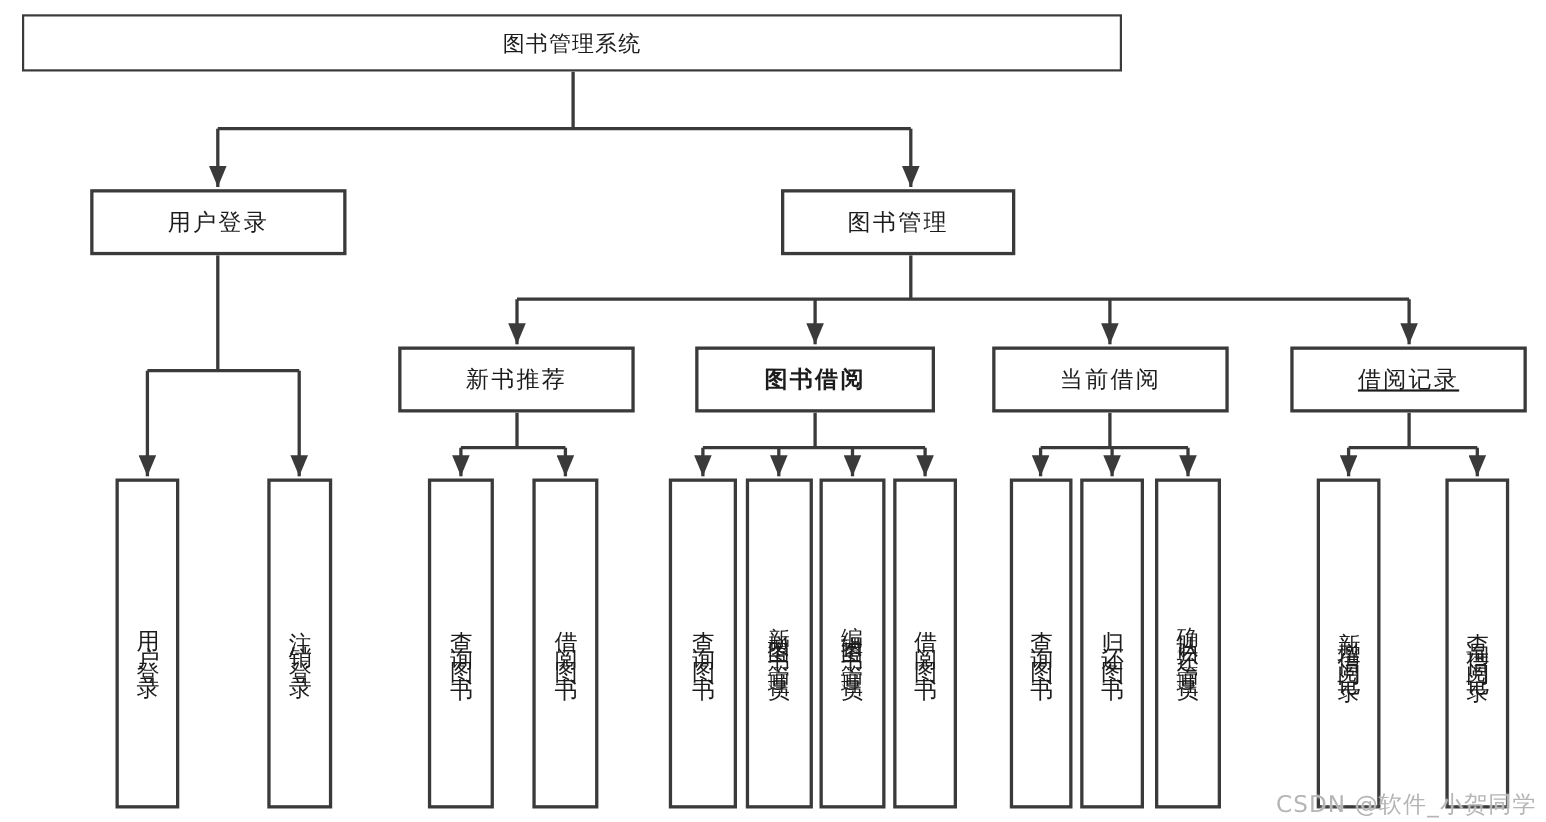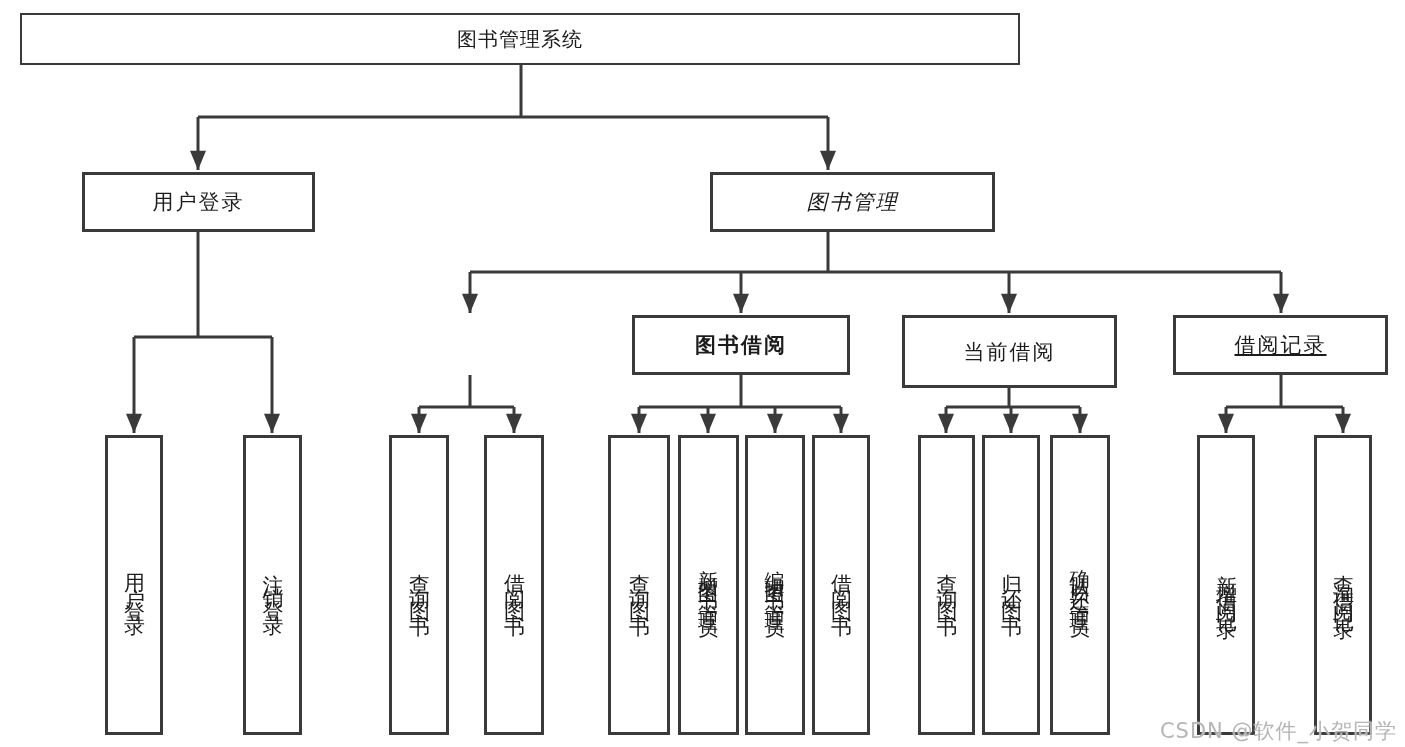--- a/index.html
+++ b/index.html
@@ -36,24 +36,24 @@
     display: flex;
     align-items: center;
     justify-content: center;
     color: var(--text);
     font-size: 21px;
     letter-spacing: 2px;
     text-align: center;
   }
   .n-root { left: 20px; top: 13px; width: 1000px; height: 52px; border-width: 2px; font-size: 20px; letter-spacing: 1px; }
   .n-user-login { left: 82px;  top: 172px; width: 233px; height: 60px; }
-  .n-book-mgmt  { left: 710px; top: 172px; width: 285px; height: 60px; font-style: italic; }
+  .n-book-mgmt  { left: 710px; top: 172px; width: 213px; height: 60px; }
   .n-nbr { left: 362px;  top: 315px; width: 215px; height: 60px; }
   .n-bb  { left: 632px;  top: 315px; width: 218px; height: 60px; font-weight: bold; }
-  .n-cb  { left: 902px;  top: 315px; width: 215px; height: 73px; }
+  .n-cb  { left: 902px;  top: 315px; width: 215px; height: 60px; }
   .n-br  { left: 1173px; top: 315px; width: 215px; height: 60px; text-decoration: underline; }
 
   .leaf { top: 435px; height: 300px; }
   .leaf .v {
     writing-mode: vertical-rl;
     text-orientation: mixed;
     line-height: 1;
     font-size: 21px;
     color: var(--text);
     white-space: nowrap;
@@ -147,20 +147,21 @@
       <line class="edge" x1="1226" y1="407" x2="1226" y2="433" marker-end="url(#arrowhead-down)"></line>
       <line class="edge" x1="1343" y1="407" x2="1343" y2="433" marker-end="url(#arrowhead-down)"></line>
     </g>
   </svg>
 
   <div class="node n-root">图书管理系统</div>
 
   <div class="node n-user-login">用户登录</div>
   <div class="node n-book-mgmt">图书管理</div>
 
+  <div class="node n-nbr">新书推荐</div>
   <div class="node n-bb">图书借阅</div>
   <div class="node n-cb">当前借阅</div>
   <div class="node n-br">借阅记录</div>
 
   <div class="node leaf lf-ul1">
     <span class="v sp-s">用户登录</span>
   </div>
   <div class="node leaf lf-ul2">
     <span class="v sp-s">注销登录</span>
   </div>

